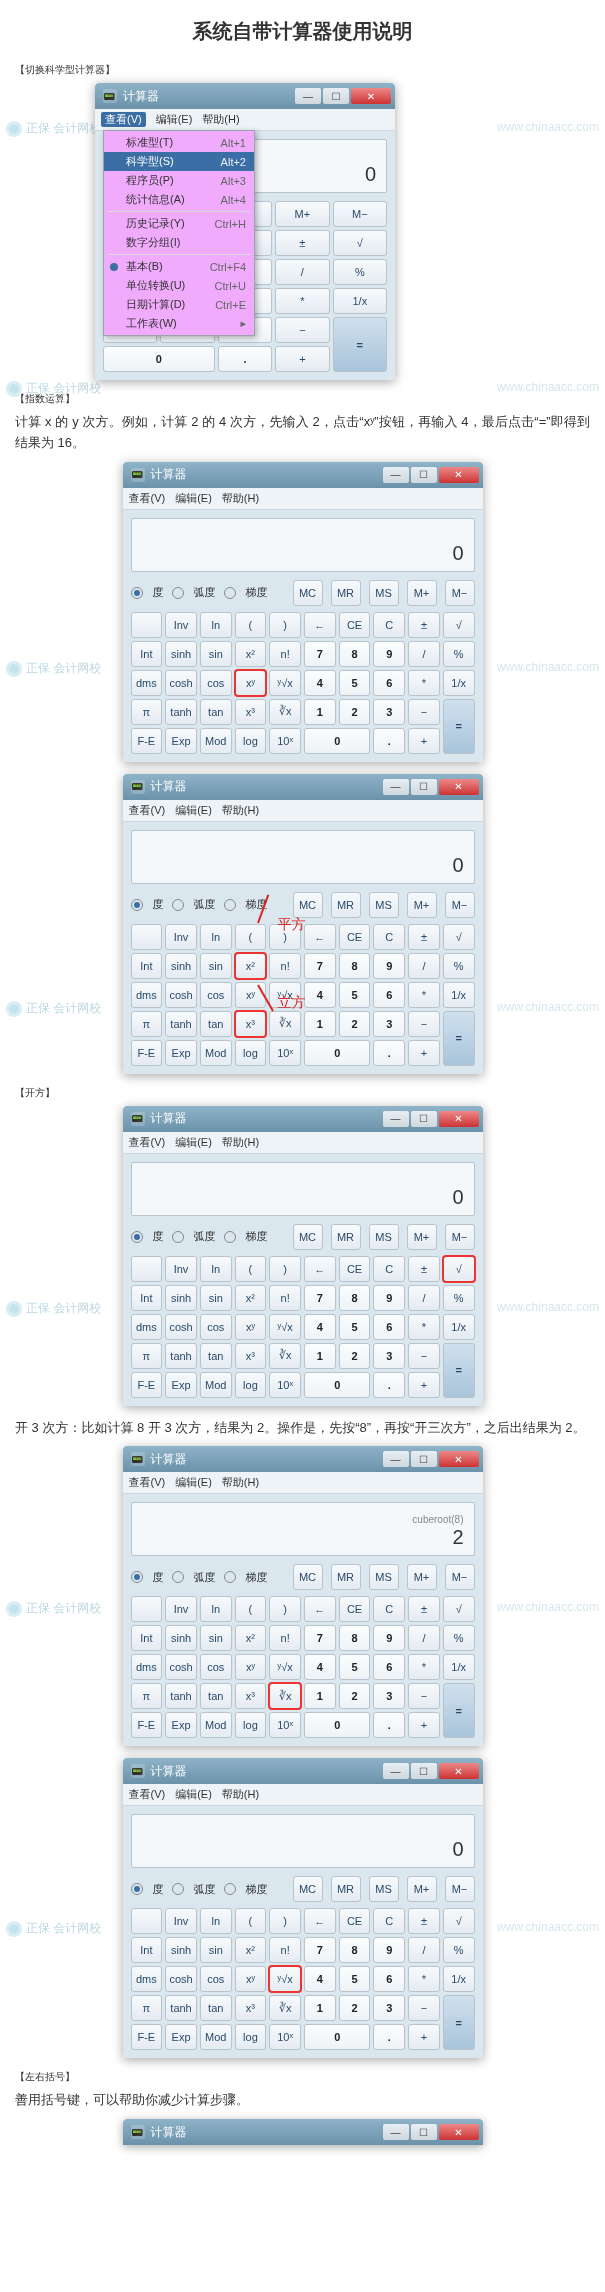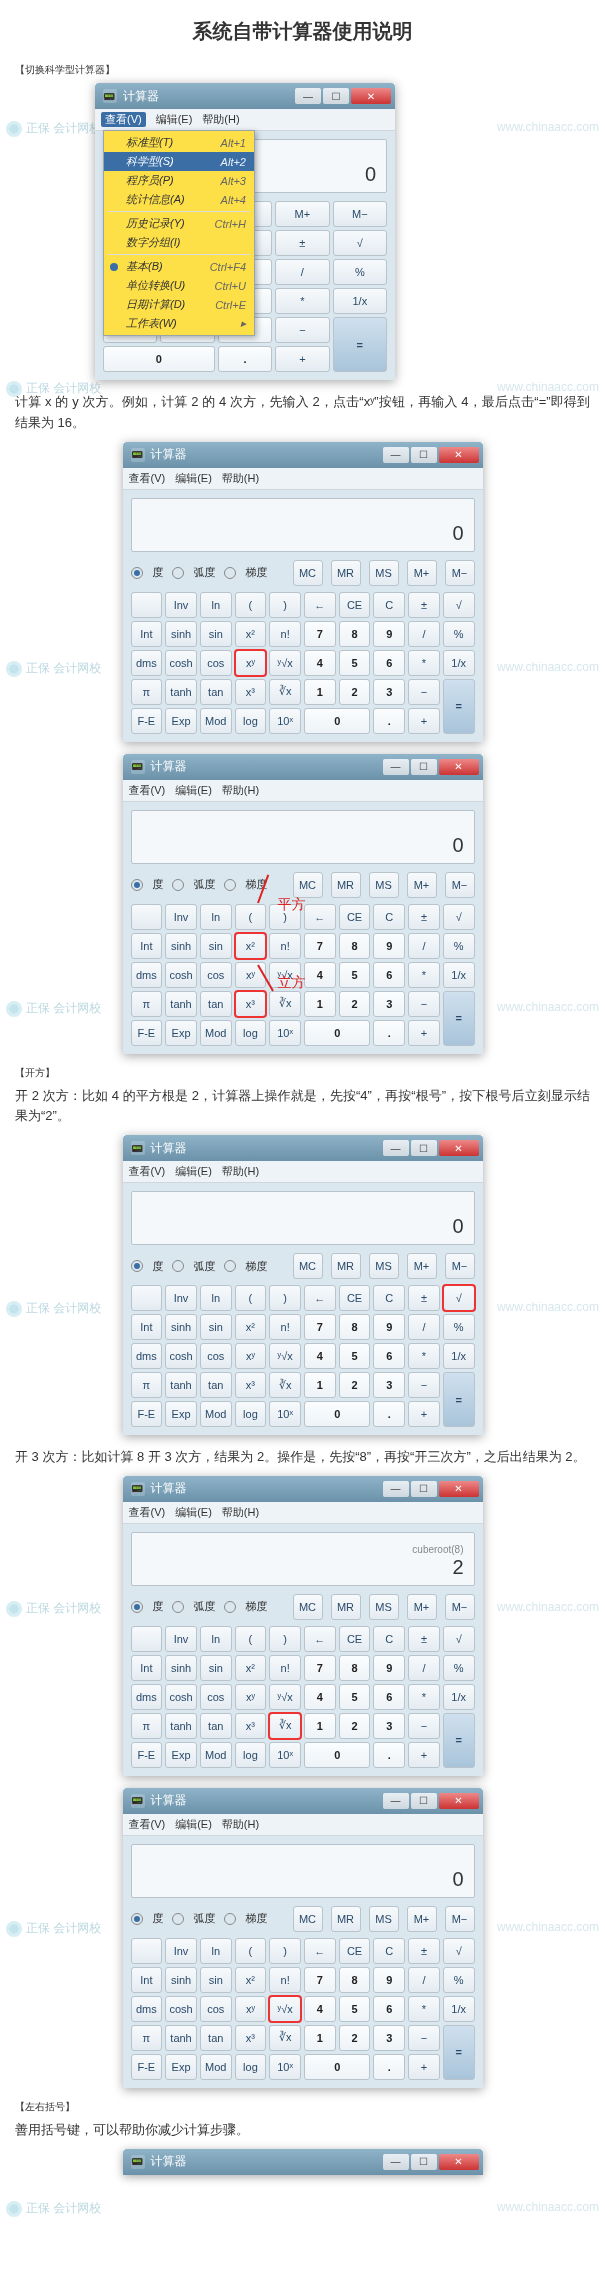--- a/index.html
+++ b/index.html
@@ -148,27 +148,26 @@
   .arrow-line {
     position:absolute; background:#d22; height:2px; transform-origin:left center;
     z-index:2;
   }
 
   
   .dropdown {
     position:absolute;
     top:47px; left:8px;
     width:150px;
-    background:#fde047;
+    background:#f0abfc;
     border:1px solid #9aa4ad;
     box-shadow:2px 2px 6px rgba(0,0,0,0.3);
     font-size:11px;
     z-index:10;
     padding:2px 0;
-    font-style:italic;
   }
   .dropdown .ditem{
     display:flex; align-items:center; padding:2px 8px 2px 22px; position:relative;
   }
   .dropdown .ditem .sc{ margin-left:auto; color:#666;}
   .dropdown .ditem .dot{ position:absolute; left:6px; width:8px; height:8px; border-radius:50%; background:#3b6ea5;}
   .dropdown .ditem .arrow{ margin-left:auto; color:#666;}
   .dropdown hr{ border:none; border-top:1px solid #ddd; margin:2px 4px;}
   .dropdown .ditem.sel{ background:#3b6ea5; color:#fff;}
   .dropdown .ditem.sel .sc{ color:#e8f0f8;}
@@ -286,20 +285,21 @@
       <span class="key" data-name="key-sub">−</span>
       <span class="key eq tall2" data-name="key-eq">=</span>
 
       <span class="key num wide2" data-name="key-0">0</span>
       <span class="key num" data-name="key-dot">.</span>
       <span class="key" data-name="key-add">+</span>
     </div>
   </div>
 </div>
 
+<div class="section-head" data-name="section-exponent">【指数运算】</div>
 <div class="para" data-name="para-exp-intro">计算 x 的 y 次方。例如，计算 2 的 4 次方，先输入 2，点击“xʸ”按钮，再输入 4，最后点击“=”即得到结果为 16。</div>
 
 <div class="wm" style="top:380px">
   <span class="logo" data-name="watermark-brand">正保 会计网校</span>
   <span class="url" data-name="watermark-url">www.chinaacc.com</span>
 </div>
 
 <div class="calc-wrap" id="calc-xy" data-name="calc-x-pow-y">
   <div class="titlebar">
     <span class="ticon" data-name="calc-icon">📟</span>
@@ -486,21 +486,20 @@
       <span class="key" data-name="key-add">+</span>
     </div>
   </div>
 <div class="anno" data-name="annotation-square" style="left: 155px; top: 118px; margin-top: 24px;">平方</div>
       <div class="arrow-line" style="left: 135px; top: 148px; width: 30px; transform: rotate(-70deg);"></div>
       <div class="anno" data-name="annotation-cube" style="left: 155px; top: 220px;">立方</div>
       <div class="arrow-line" style="left: 135px; top: 210px; width: 30px; transform: rotate(60deg);"></div>
     </div>
 
 <div class="section-head" data-name="section-root">【开方】</div>
-<div class="para" data-name="para-root2">开 2 次方：比如 4 的平方根是 2，计算器上操作就是，先按“4”，再按“根号”，按下根号后立刻显示结果为“2”。</div>
 
 <div class="wm" style="top:1000px">
   <span class="logo" data-name="watermark-brand">正保 会计网校</span>
   <span class="url" data-name="watermark-url">www.chinaacc.com</span>
 </div>
 
 <div class="calc-wrap" id="calc-sqrt" data-name="calc-square-root">
   <div class="titlebar">
     <span class="ticon" data-name="calc-icon">📟</span>
     <span data-name="window-title">计算器</span>

